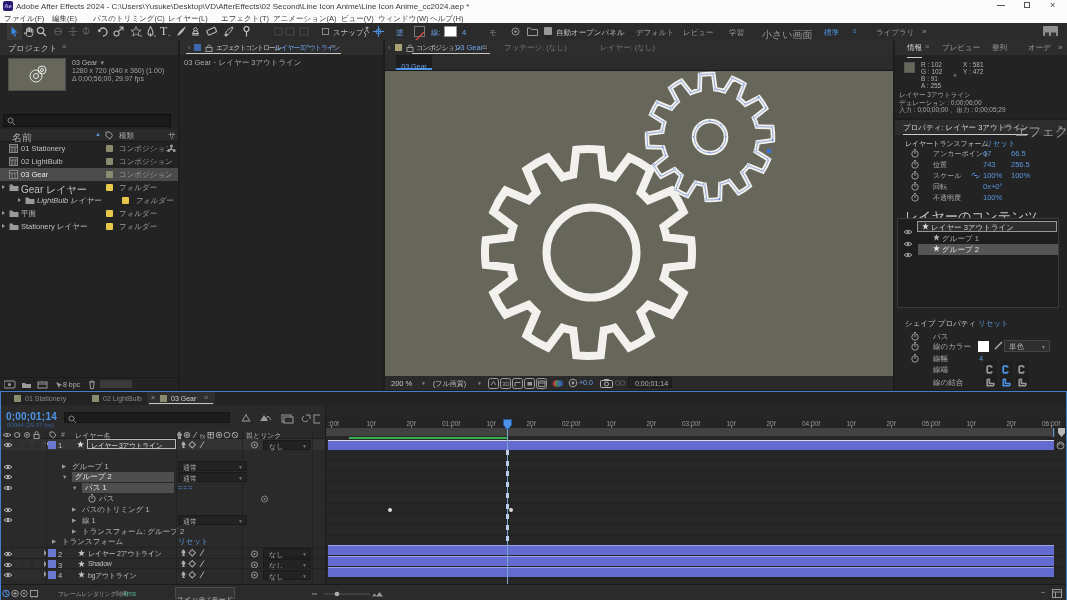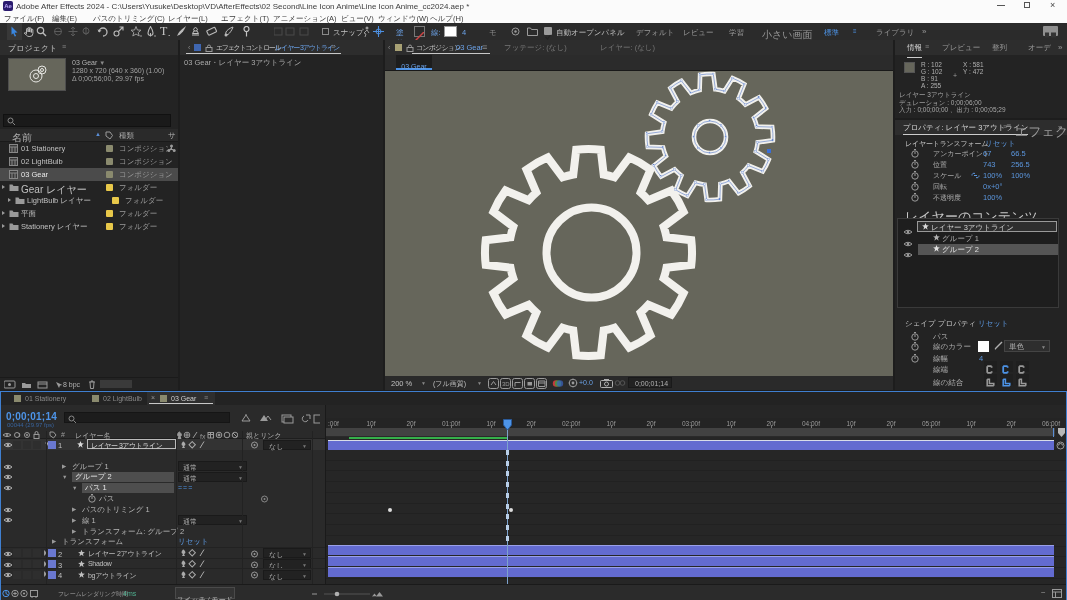--- a/index.html
+++ b/index.html
@@ -200,21 +200,21 @@
 </div>
 <div class="ab" style="left:0;top:141px;width:178px;height:13px;">
 <span class="ab" style="left:2px;top:4px;width:0;height:0;border-left:3px solid #999;border-top:2.5px solid transparent;border-bottom:2.5px solid transparent"></span>
 <svg class="ab" style="left:9px;top:2px" width="10" height="9">
           <path d="M0.5 1.5 h3 l1 1.5 h5 v5 h-9 Z" fill="#9a9a9a"></path>
         </svg>
 <span class="ab" style="left:21px;top:2px;font-size:10px;color:#c0c0c0;white-space:nowrap">Gear レイヤー</span>
 <span class="ab" style="left:106px;top:3px;width:7px;height:7px;background:#e8c84a;border-radius:1px"></span>
 <span class="ab" style="left:119px;top:2px;font-size:7.5px;color:#9a9a9a;white-space:nowrap">フォルダー</span>
 </div>
-<div class="ab" style="left:6px;top:154px;width:178px;height:13px;">
+<div class="ab" style="left:16px;top:154px;width:178px;height:13px;font-style:italic;">
 <span class="ab" style="left:2px;top:4px;width:0;height:0;border-left:3px solid #999;border-top:2.5px solid transparent;border-bottom:2.5px solid transparent"></span>
 <svg class="ab" style="left:9px;top:2px" width="10" height="9">
           <path d="M0.5 1.5 h3 l1 1.5 h5 v5 h-9 Z" fill="#9a9a9a"></path>
         </svg>
 <span class="ab" style="left:21px;top:2px;font-size:7.5px;color:#c0c0c0;white-space:nowrap">LightBulb レイヤー</span>
 <span class="ab" style="left:106px;top:3px;width:7px;height:7px;background:#e8c84a;border-radius:1px"></span>
 <span class="ab" style="left:119px;top:2px;font-size:7.5px;color:#9a9a9a;white-space:nowrap">フォルダー</span>
 </div>
 <div class="ab" style="left:0;top:167px;width:178px;height:13px;">
 <span class="ab" style="left:2px;top:4px;width:0;height:0;border-left:3px solid #999;border-top:2.5px solid transparent;border-bottom:2.5px solid transparent"></span>

